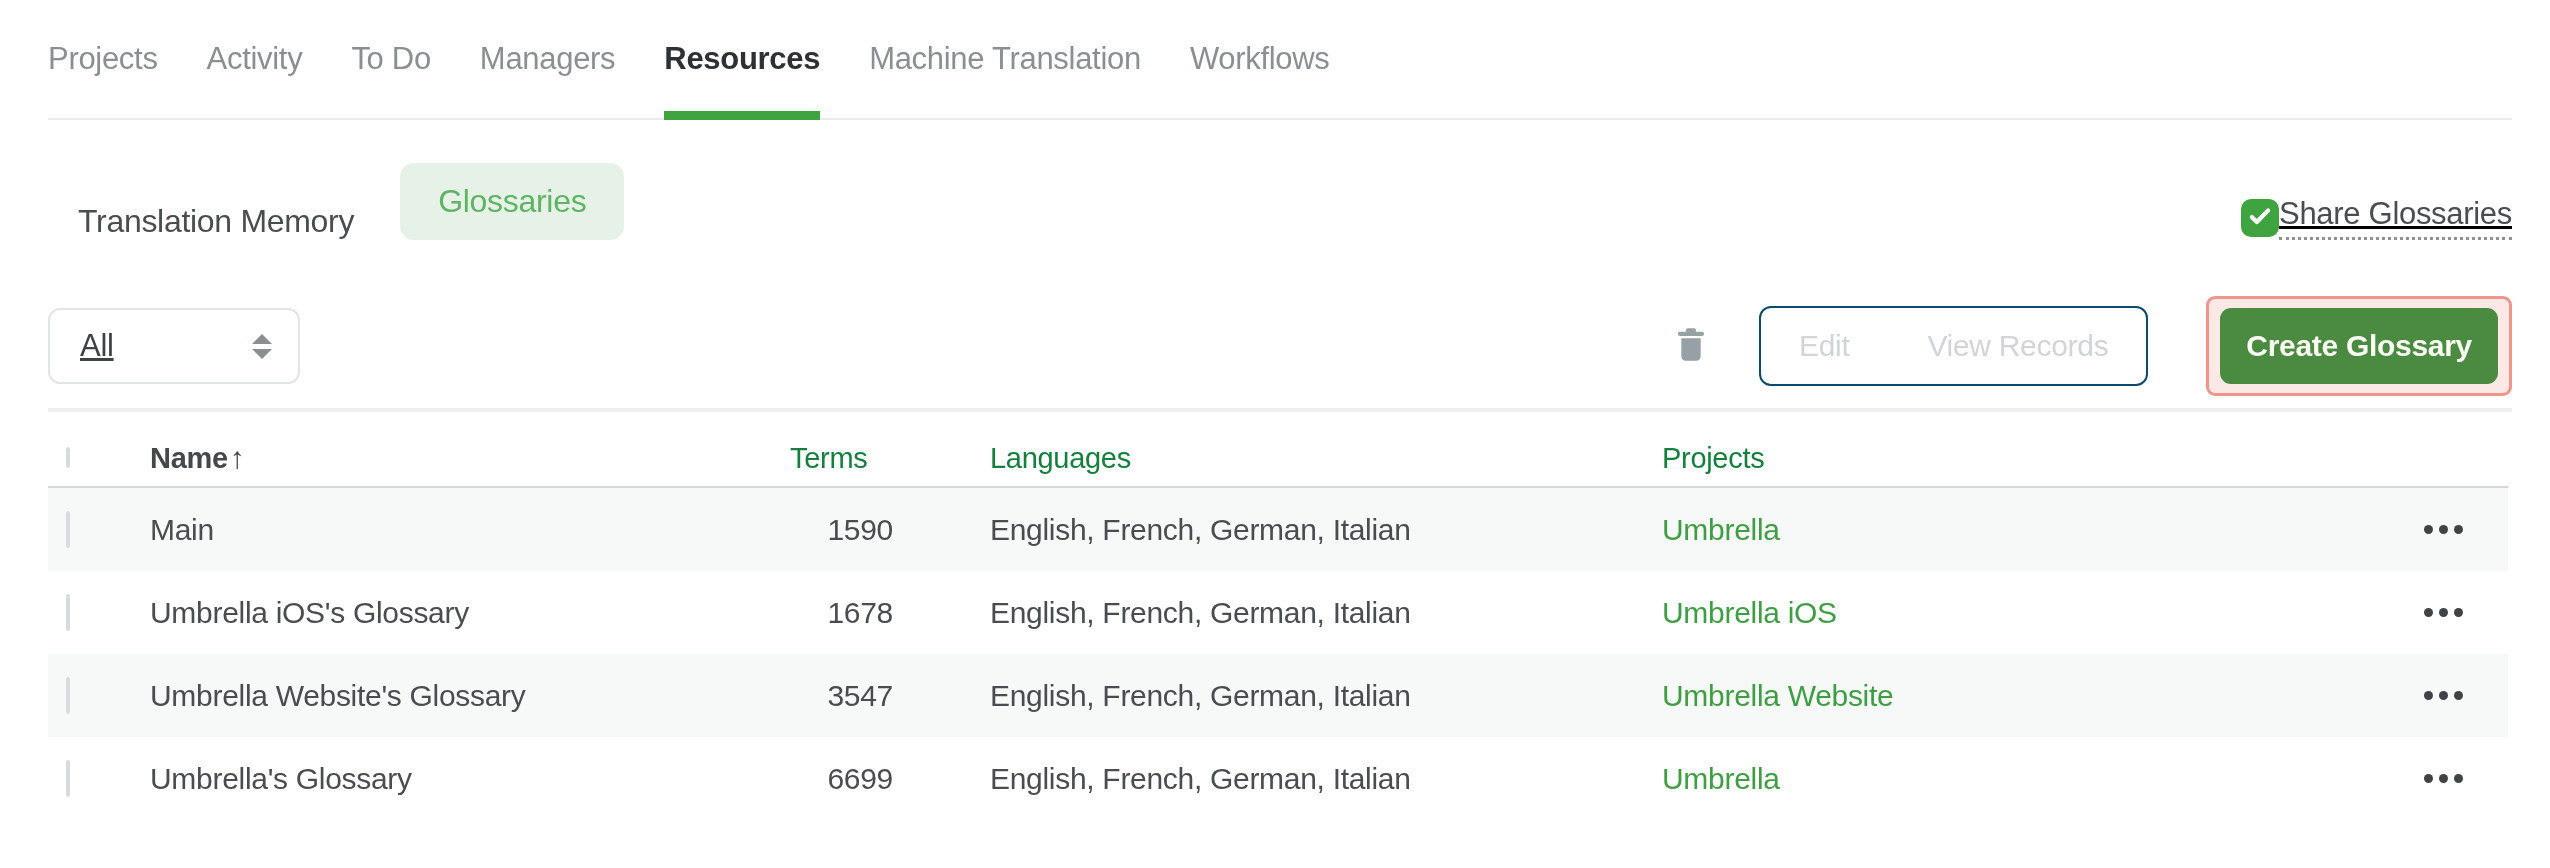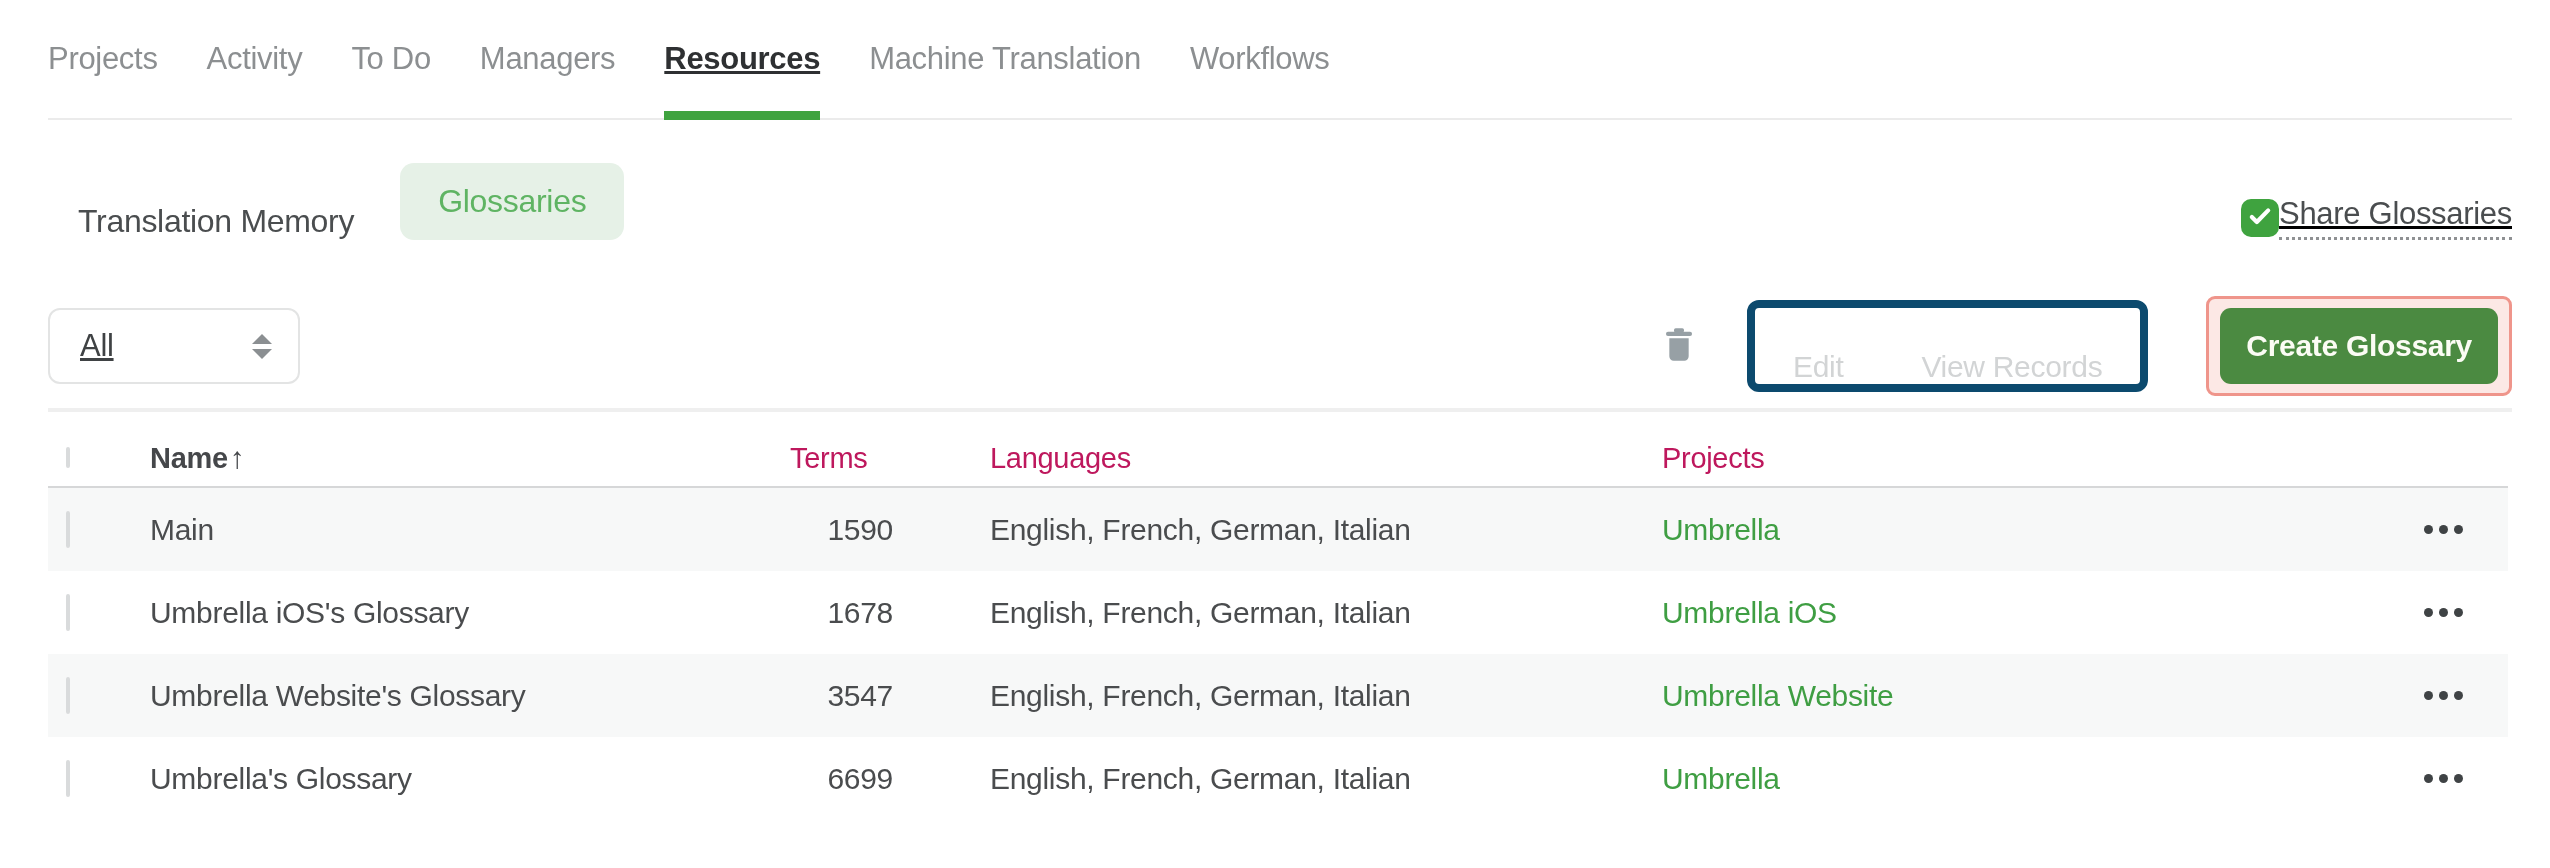--- a/index.html
+++ b/index.html
@@ -14,21 +14,21 @@
   
   .topnav{
     position:absolute;left:48px;right:38px;top:0;height:118px;
     border-bottom:2px solid #ebebeb;
     display:flex;align-items:center;gap:49px;
   }
   .tab{
     position:relative;height:100%;display:flex;align-items:center;
     font-size:31px;color:#8c8f91;cursor:pointer;white-space:nowrap;
   }
-  .tab.active{color:#2e3032;font-weight:700;text-decoration:underline;}
+  .tab.active{color:#2e3032;font-weight:700;}
   .tab.active::after{
     content:"";position:absolute;left:0;right:0;bottom:-2px;height:9px;
     background:#3fa33f;
   }
 
   
   .subnav{
     position:absolute;left:48px;right:38px;top:118px;height:122px;
     display:flex;align-items:flex-end;
   }
@@ -60,22 +60,22 @@
   }
   .dropdown-value{font-size:31px;color:#3f4244;text-decoration:underline;}
   .sorter{display:flex;flex-direction:column;gap:5px;}
   .sorter .up{width:0;height:0;border-left:10px solid transparent;border-right:10px solid transparent;border-bottom:10px solid #8b8f92;}
   .sorter .down{width:0;height:0;border-left:10px solid transparent;border-right:10px solid transparent;border-top:10px solid #8b8f92;}
 
   .trash-btn{margin-left:auto;width:44px;height:44px;display:flex;align-items:center;justify-content:center;cursor:pointer;}
   .trash-btn svg{width:40px;height:42px;}
 
   .btn-group{
-    margin-left:46px;height:76px;border:8px solid #0c4a6e;border-radius:12px;
-    display:flex;align-items:flex-end;overflow:hidden;background:#fff;
+    margin-left:46px;height:76px;border:2px solid #0c4a6e;border-radius:12px;
+    display:flex;align-items:center;overflow:hidden;background:#fff;
   }
   .group-btn{
     font-size:30px;color:#d2d4d5;display:flex;align-items:center;
     padding:0 38px;white-space:nowrap;cursor:default;
   }
   .group-divider{width:2px;background:#e7e8e8;}
 
   .highlight-wrap{
     margin-left:58px;background:#fce8e5;border:3px solid #ef958b;border-radius:9px;
     padding:9px 11px;
@@ -91,21 +91,21 @@
   .separator{position:absolute;left:48px;right:38px;top:408px;height:4px;background:#efefef;}
 
   
   .table{position:absolute;left:48px;right:42px;top:430px;}
   .trow{
     display:grid;
     grid-template-columns:102px 640px 103px 769px 716px 1fr;
     align-items:center;
   }
   .thead{height:56px;border-bottom:2px solid #d6d7d8;}
-  .th{font-size:29px;color:#be185d;white-space:nowrap;}
+  .th{font-size:29px;color:#15803d;white-space:nowrap;}
   .th.sorted{color:#45474a;font-weight:700;display:flex;align-items:center;gap:2px;}
   .sort-arrow{font-size:30px;color:#45474a;font-weight:400;}
   .th.terms-h{padding-left:0;}
   .td-lang,.th-lang{padding-left:97px;}
   .data-row{height:83px;font-size:30px;color:#4a4c4e;}
   .data-row.striped{background:#f7f8f8;}
   .cell-name{white-space:nowrap;}
   .cell-terms{text-align:right;white-space:nowrap;}
   .cell-lang{white-space:nowrap;}
   .cell-proj a,.proj-link{color:#3f9e43;text-decoration:none;cursor:pointer;white-space:nowrap;}

